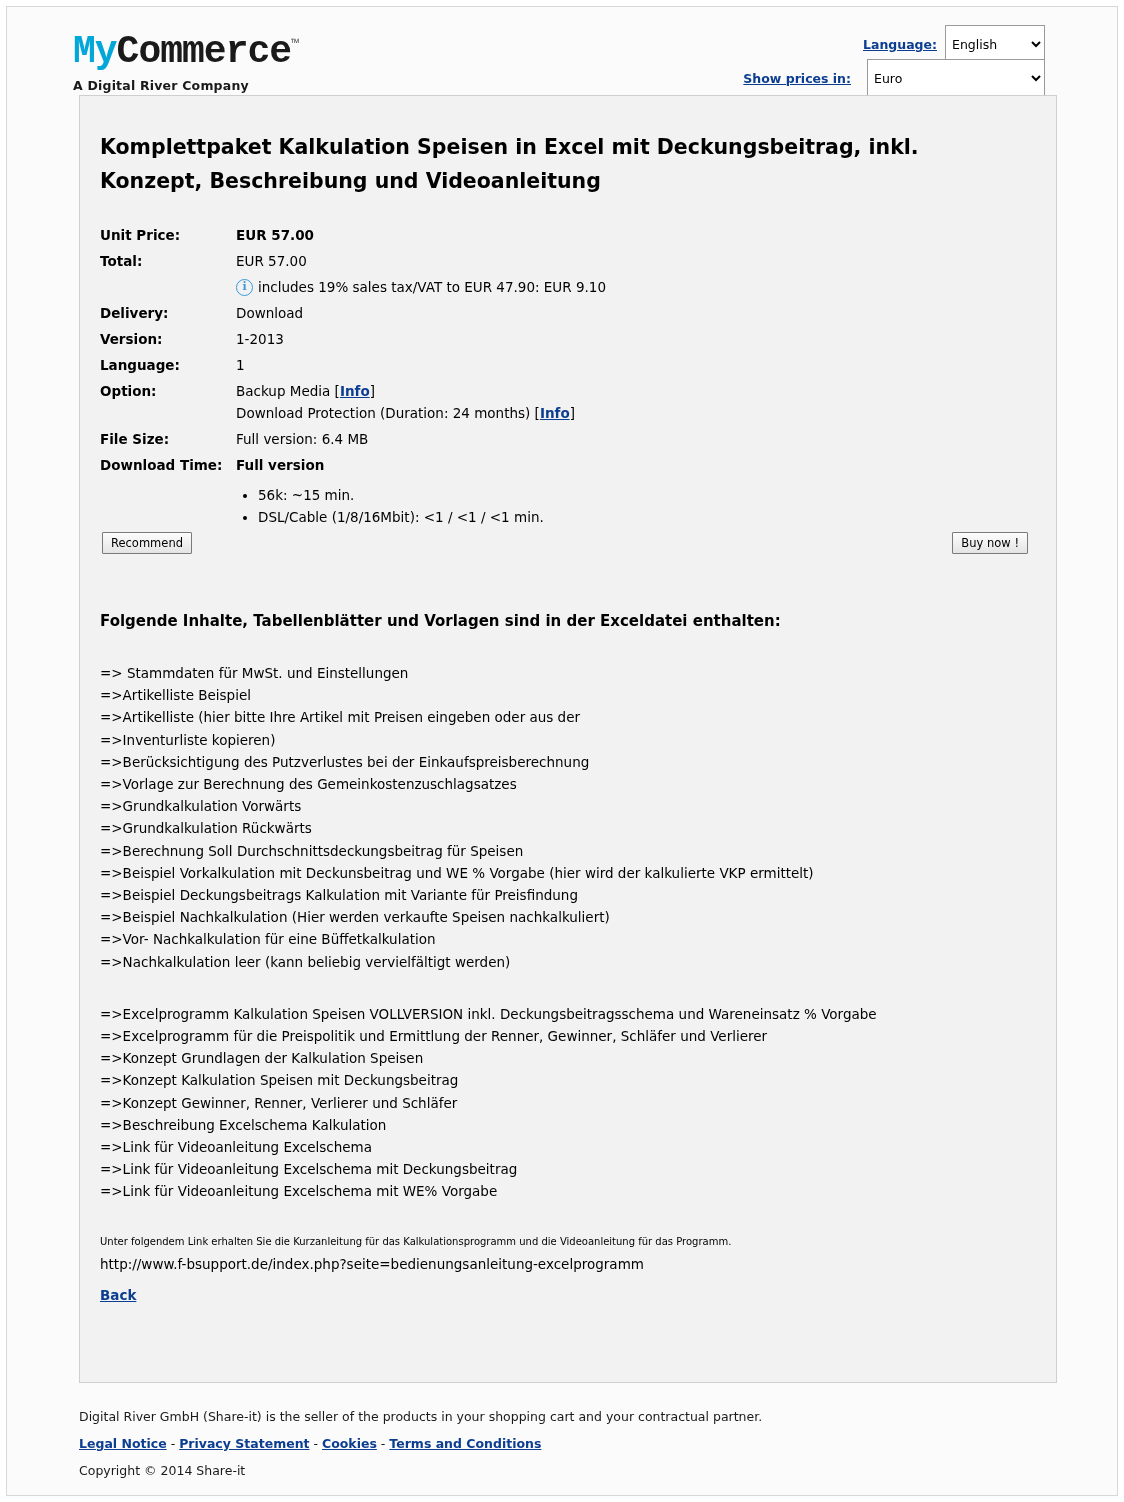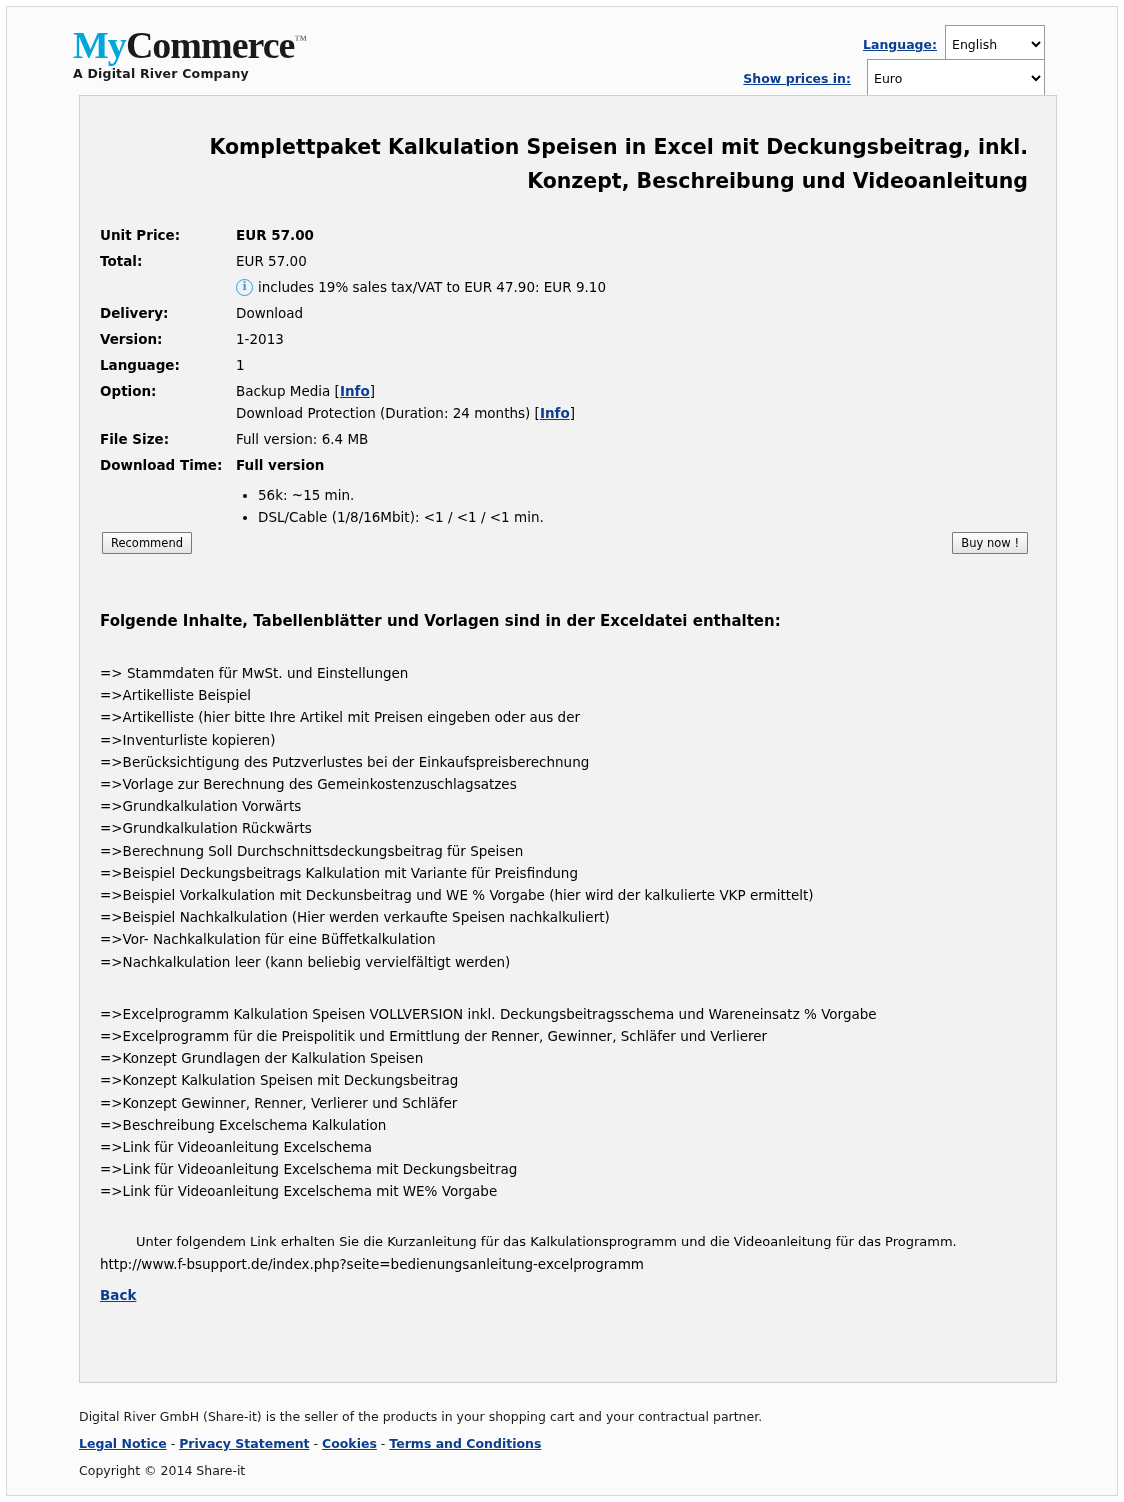--- a/index.html
+++ b/index.html
@@ -30,25 +30,25 @@
   .header {
     position: relative;
     height: 82px;
   }
   .logo {
     position: absolute;
     left: 66px;
     top: 10px;
   }
   .logo-main {
-    font-family: Liberation Serif, serif;
+    font-family: Liberation Mono, monospace;
     font-size: 38px;
     font-weight: bold;
     letter-spacing: -1px;
-    line-height: 46px;
+    line-height: 56px;
     color: #1a1a1a;
     white-space: nowrap;
   }
   .logo-main .my { color: #00a7d8; }
   .logo-main .tm {
     font-size: 13px;
     vertical-align: super;
     font-weight: normal;
     color: #555;
   }
@@ -108,21 +108,20 @@
   }
   .card-inner {
     padding: 34px 28px 24px 20px;
   }
   h1.title {
     font-size: 20.5px;
     font-weight: bold;
     line-height: 34px;
     margin: 0 0 26px 0;
     color: #000;
-    text-align: right;
   }
   
   table.info {
     border-collapse: collapse;
     margin-left: 0;
   }
   table.info td {
     font-size: 13.5px;
     padding: 0 0 4px 0;
     vertical-align: top;
@@ -195,24 +194,23 @@
   .block {
     margin-top: 30px;
   }
   .block p {
     margin: 0;
     font-size: 13.5px;
     line-height: 22.2px;
   }
   .para {
     margin-top: 28px;
-    font-size: 13px;
+    font-size: 10px;
     line-height: 22px;
     text-align: justify;
-    margin-left: 36px;
   }
   .back-link {
     display: inline-block;
     margin-top: 12px;
     font-size: 13.5px;
     font-weight: bold;
     color: #0b3d91;
     text-decoration: underline;
   }
 
@@ -333,22 +331,22 @@
       <div class="block">
         <p>=&gt; Stammdaten für MwSt. und Einstellungen</p>
         <p>=&gt;Artikelliste Beispiel</p>
         <p>=&gt;Artikelliste (hier bitte Ihre Artikel mit Preisen eingeben oder aus der</p>
         <p>=&gt;Inventurliste kopieren)</p>
         <p>=&gt;Berücksichtigung des Putzverlustes bei der Einkaufspreisberechnung</p>
         <p>=&gt;Vorlage zur Berechnung des Gemeinkostenzuschlagsatzes</p>
         <p>=&gt;Grundkalkulation Vorwärts</p>
         <p>=&gt;Grundkalkulation Rückwärts</p>
         <p>=&gt;Berechnung Soll Durchschnittsdeckungsbeitrag für Speisen</p>
+        <p>=&gt;Beispiel Vorkalkulation mit Deckunsbeitrag und WE % Vorgabe (hier wird der kalkulierte VKP ermittelt)</p>
         <p>=&gt;Beispiel Deckungsbeitrags Kalkulation mit Variante für Preisfindung</p>
-        <p>=&gt;Beispiel Vorkalkulation mit Deckunsbeitrag und WE % Vorgabe (hier wird der kalkulierte VKP ermittelt)</p>
         <p>=&gt;Beispiel Nachkalkulation (Hier werden verkaufte Speisen nachkalkuliert)</p>
         <p>=&gt;Vor- Nachkalkulation für eine Büffetkalkulation</p>
         <p>=&gt;Nachkalkulation leer (kann beliebig vervielfältigt werden)</p>
       </div>
 
 
       <div class="block">
         <p>=&gt;Excelprogramm Kalkulation Speisen VOLLVERSION inkl. Deckungsbeitragsschema und Wareneinsatz % Vorgabe</p>
         <p>=&gt;Excelprogramm für die Preispolitik und Ermittlung der Renner, Gewinner, Schläfer und Verlierer</p>
         <p>=&gt;Konzept Grundlagen der Kalkulation Speisen</p>

